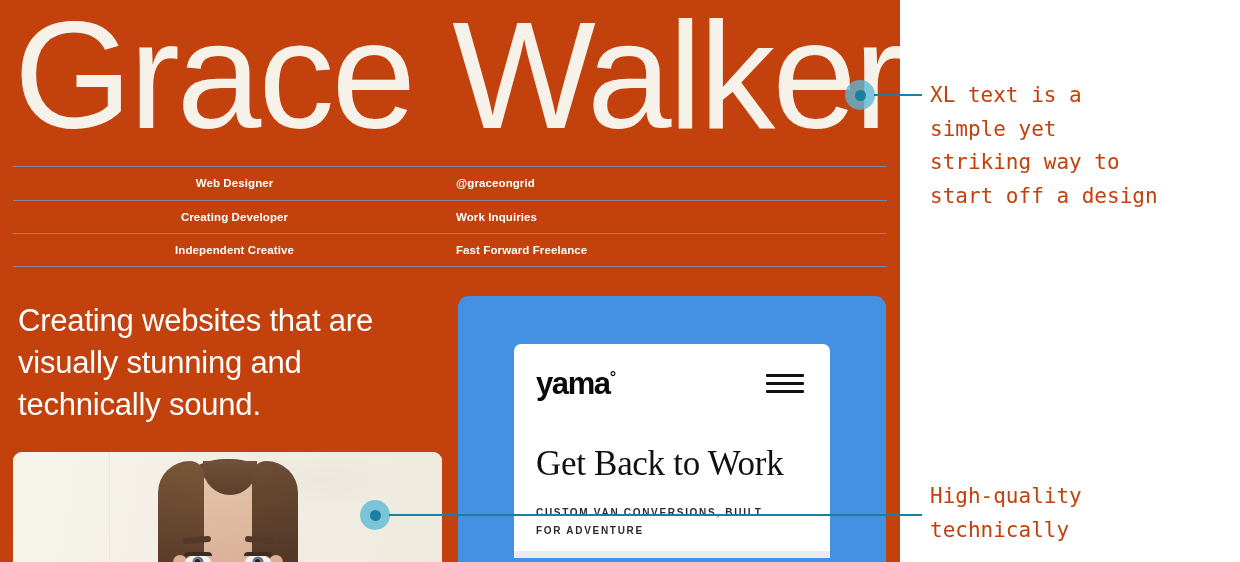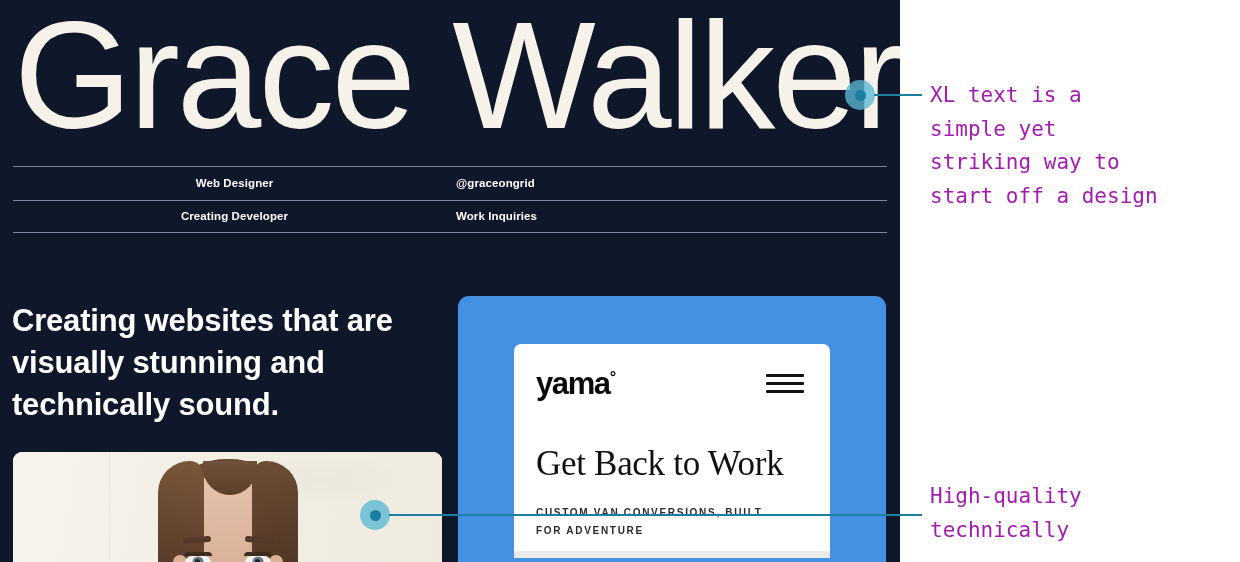--- a/index.html
+++ b/index.html
@@ -7,21 +7,21 @@
   body {
     background:#ffffff;
     font-family:"Liberation Sans", sans-serif;
     position:relative;
   }
 
   
   #design-panel{
     position:absolute; left:0; top:0;
     width:900px; height:562px;
-    background:#0f172a;
+    background:#c2410c;
     overflow:hidden;
   }
 
   
   #hero-name{
     position:absolute; left:14px; top:-4px;
     width:900px;
     color:#f6f2e9;
     font-size:152px;
     line-height:158px;
@@ -46,26 +46,26 @@
   .meta-cell{
     color:#ffffff;
     font-size:11.5px;
     font-weight:700;
     letter-spacing:.1px;
   }
   .meta-cell.left{ width:443px; }
 
   
   #tagline{
-    position:absolute; left:12px; top:300px;
+    position:absolute; left:18px; top:300px;
     width:430px;
     color:#ffffff;
     font-size:31px;
     line-height:42px;
-    font-weight:700;
+    font-weight:400;
     letter-spacing:-.2px;
   }
 
   
   #portrait-card{
     position:absolute; left:13px; top:452px;
     width:429px; height:140px;
     border-radius:9px;
     overflow:hidden;
     background:#f3efe6;
@@ -238,40 +238,44 @@
   .annotation-line{
     position:absolute;
     height:2px;
     background:#1a7fa0;
   }
   .annotation-text{
     position:absolute;
     font-family:"DejaVu Sans Mono", monospace;
     font-size:21px;
     line-height:33.5px;
-    color:#a21caf;
+    color:#c2410c;
     white-space:pre;
     letter-spacing:0;
   }
 </style>
 </head>
 <body>
 
 <div id="design-panel">
 
   <div id="hero-name">Grace Walker</div>
 
   <div id="meta-table">
     <div class="meta-row">
       <div class="meta-cell left">Web Designer</div>
       <div class="meta-cell">@graceongrid</div>
     </div>
     <div class="meta-row">
       <div class="meta-cell left">Creating Developer</div>
       <div class="meta-cell">Work Inquiries</div>
+    </div>
+    <div class="meta-row">
+      <div class="meta-cell left">Independent Creative</div>
+      <div class="meta-cell">Fast Forward Freelance</div>
     </div>
   </div>
 
   <div id="tagline">Creating websites that are visually stunning and technically sound.</div>
 
   <div id="portrait-card">
     <div class="portrait-bg"></div>
     <div class="portrait-wall-seam"></div>
     <div class="head">
       <div class="hair-back"></div>

